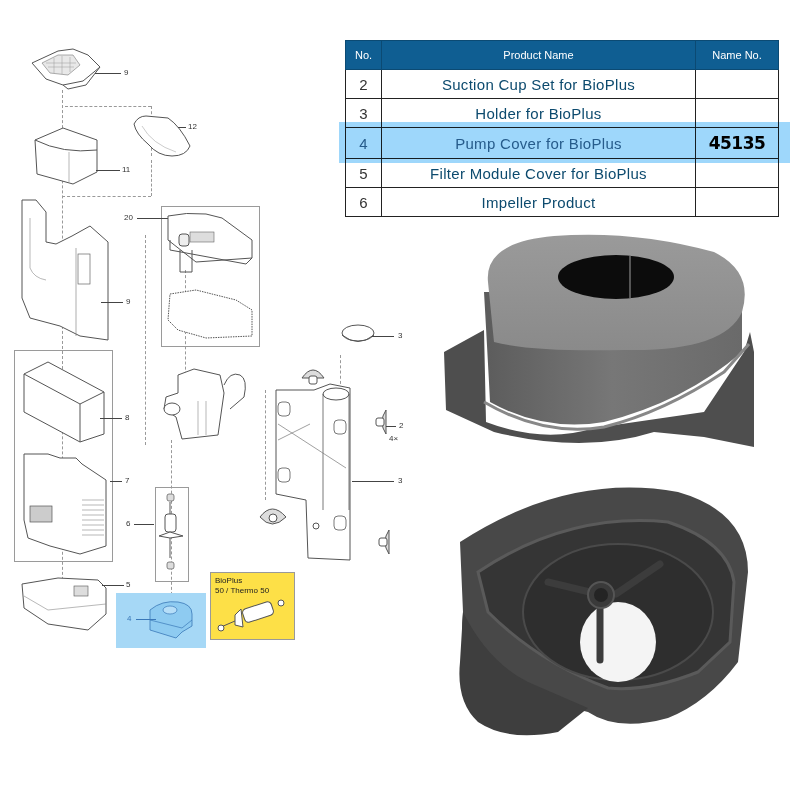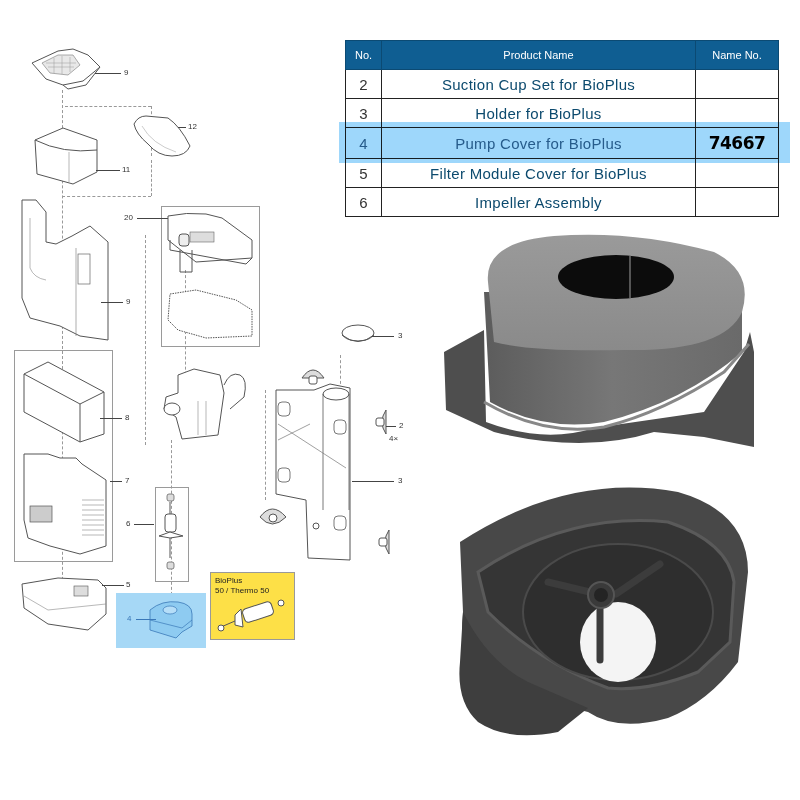--- a/index.html
+++ b/index.html
@@ -44,30 +44,30 @@
       <td class="col-item"></td>
     </tr>
     <tr>
       <td class="col-no">3</td>
       <td class="col-name">Holder for BioPlus</td>
       <td class="col-item"></td>
     </tr>
     <tr style="height:31px">
       <td class="col-no hl-text">4</td>
       <td class="col-name hl-text">Pump Cover for BioPlus</td>
-      <td class="col-item item-bold">74667</td>
+      <td class="col-item item-bold">45135</td>
     </tr>
     <tr>
       <td class="col-no">5</td>
       <td class="col-name">Filter Module Cover for BioPlus</td>
       <td class="col-item"></td>
     </tr>
     <tr>
       <td class="col-no">6</td>
-      <td class="col-name">Impeller Assembly</td>
+      <td class="col-name">Impeller Product</td>
       <td class="col-item"></td>
     </tr>
   </tbody>
 </table>
 <div class="hl-band" style="mix-blend-mode:multiply;"></div>
 
 <div>
 
   <div class="frame" style="left:161px;top:206px;width:97px;height:139px;"></div>
   <div class="frame" style="left:14px;top:350px;width:97px;height:210px;"></div>

